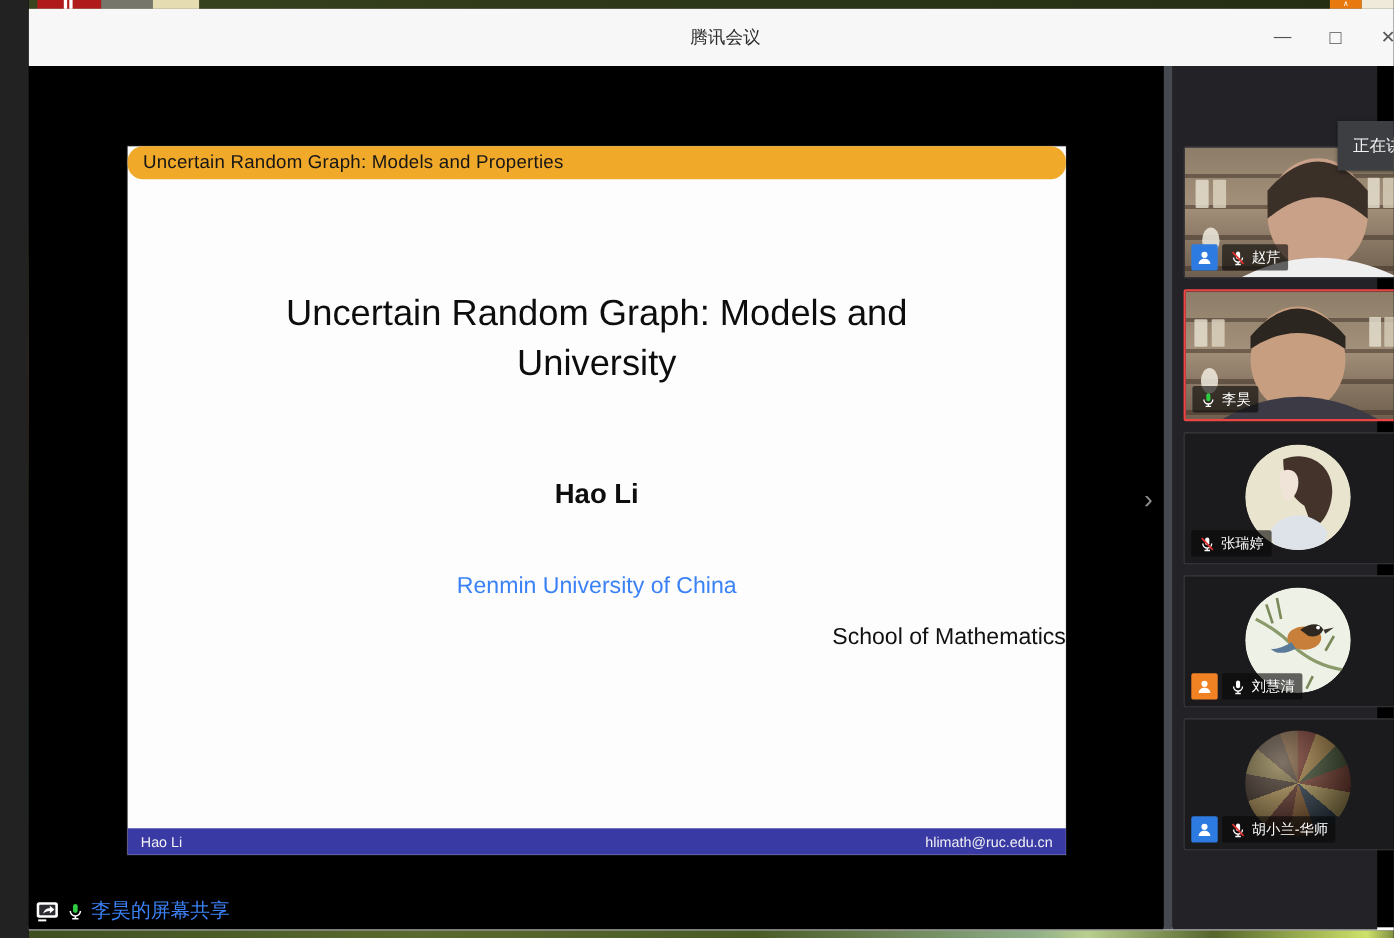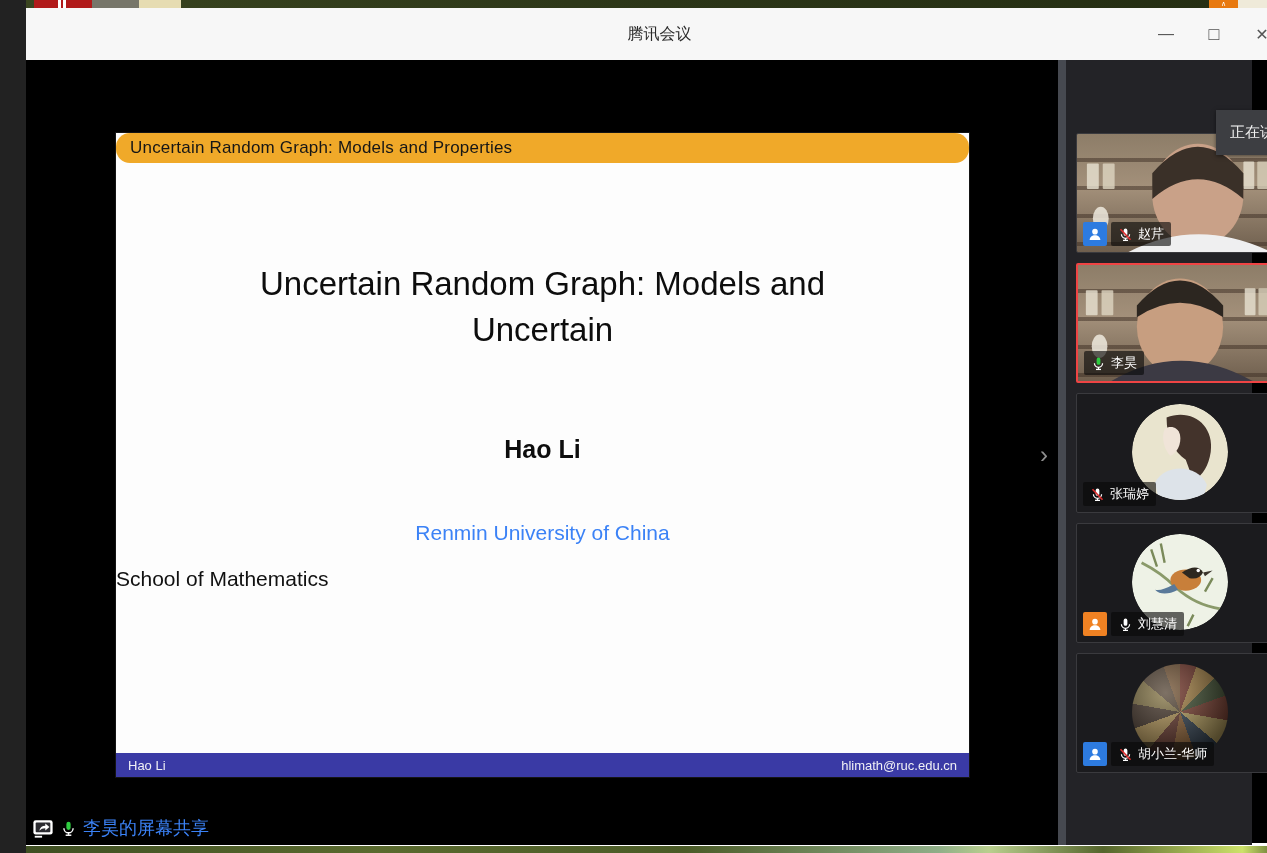--- a/index.html
+++ b/index.html
@@ -41,21 +41,21 @@
   .slide { position:absolute; left:90px; top:73px; width:853px; height:644px; background:#fdfdfd;
     box-shadow:0 0 0 1px rgba(255,255,255,0.08); }
   .slide-header { position:absolute; left:0; top:0; width:100%; height:30px; background:#f0a929;
     display:flex; align-items:center; padding-left:14px;border-radius:14px; }
   .slide-header-text { font-size:17px; color:#161616; letter-spacing:0.2px; }
   .slide-title { position:absolute; left:0; top:128px; width:100%; text-align:center;
     font-size:33px; color:#0d0d0d; line-height:46px; }
   .slide-author { position:absolute; left:0; top:302px; width:100%; text-align:center;
     font-size:25px; font-weight:bold; color:#0d0d0d; }
   .slide-affil1 { position:absolute; left:0; top:388px; width:100%; text-align:center; font-size:21px; color:#3b82f6; }
-  .slide-affil2 { position:absolute; left:0; top:434px; width:100%; text-align:left; font-size:21px; color:#111; }
+  .slide-affil2 { position:absolute; left:0; top:434px; width:100%; text-align:right; font-size:21px; color:#111; }
   .slide-footer { position:absolute; left:0; bottom:0; width:100%; height:24px; background:#3a3aa5;
     display:flex; align-items:center; justify-content:space-between; padding:0 12px; }
   .slide-footer span { font-size:13px; color:#f0f0f5; }
 
   .chevron { position:absolute; left:1006px; top:380px; width:24px; height:30px;
     color:#8f8f8f; font-size:24px; line-height:30px; text-align:center; cursor:pointer; }
 
   
   .splitter { position:absolute; left:1032px; top:60px; width:8px; height:785px; background:#464950; cursor:col-resize; }
   .sidebar { position:absolute; left:1040px; top:60px; width:186px; height:785px; background:#232327; }
@@ -160,21 +160,21 @@
     </div>
   </div>
 
   <div class="stage">
     <div class="slide">
       <div class="slide-header">
         <span class="slide-header-text">Uncertain Random Graph: Models and Properties</span>
       </div>
       <div class="slide-title">
         <div>Uncertain Random Graph: Models and</div>
-        <div>Uncertain</div>
+        <div>University</div>
       </div>
       <div class="slide-author">Hao Li</div>
       <div class="slide-affil1">Renmin University of China</div>
       <div class="slide-affil2">School of Mathematics</div>
       <div class="slide-footer">
         <span>Hao Li</span>
         <span>hlimath@ruc.edu.cn</span>
       </div>
     </div>
     <div class="chevron">›</div>

